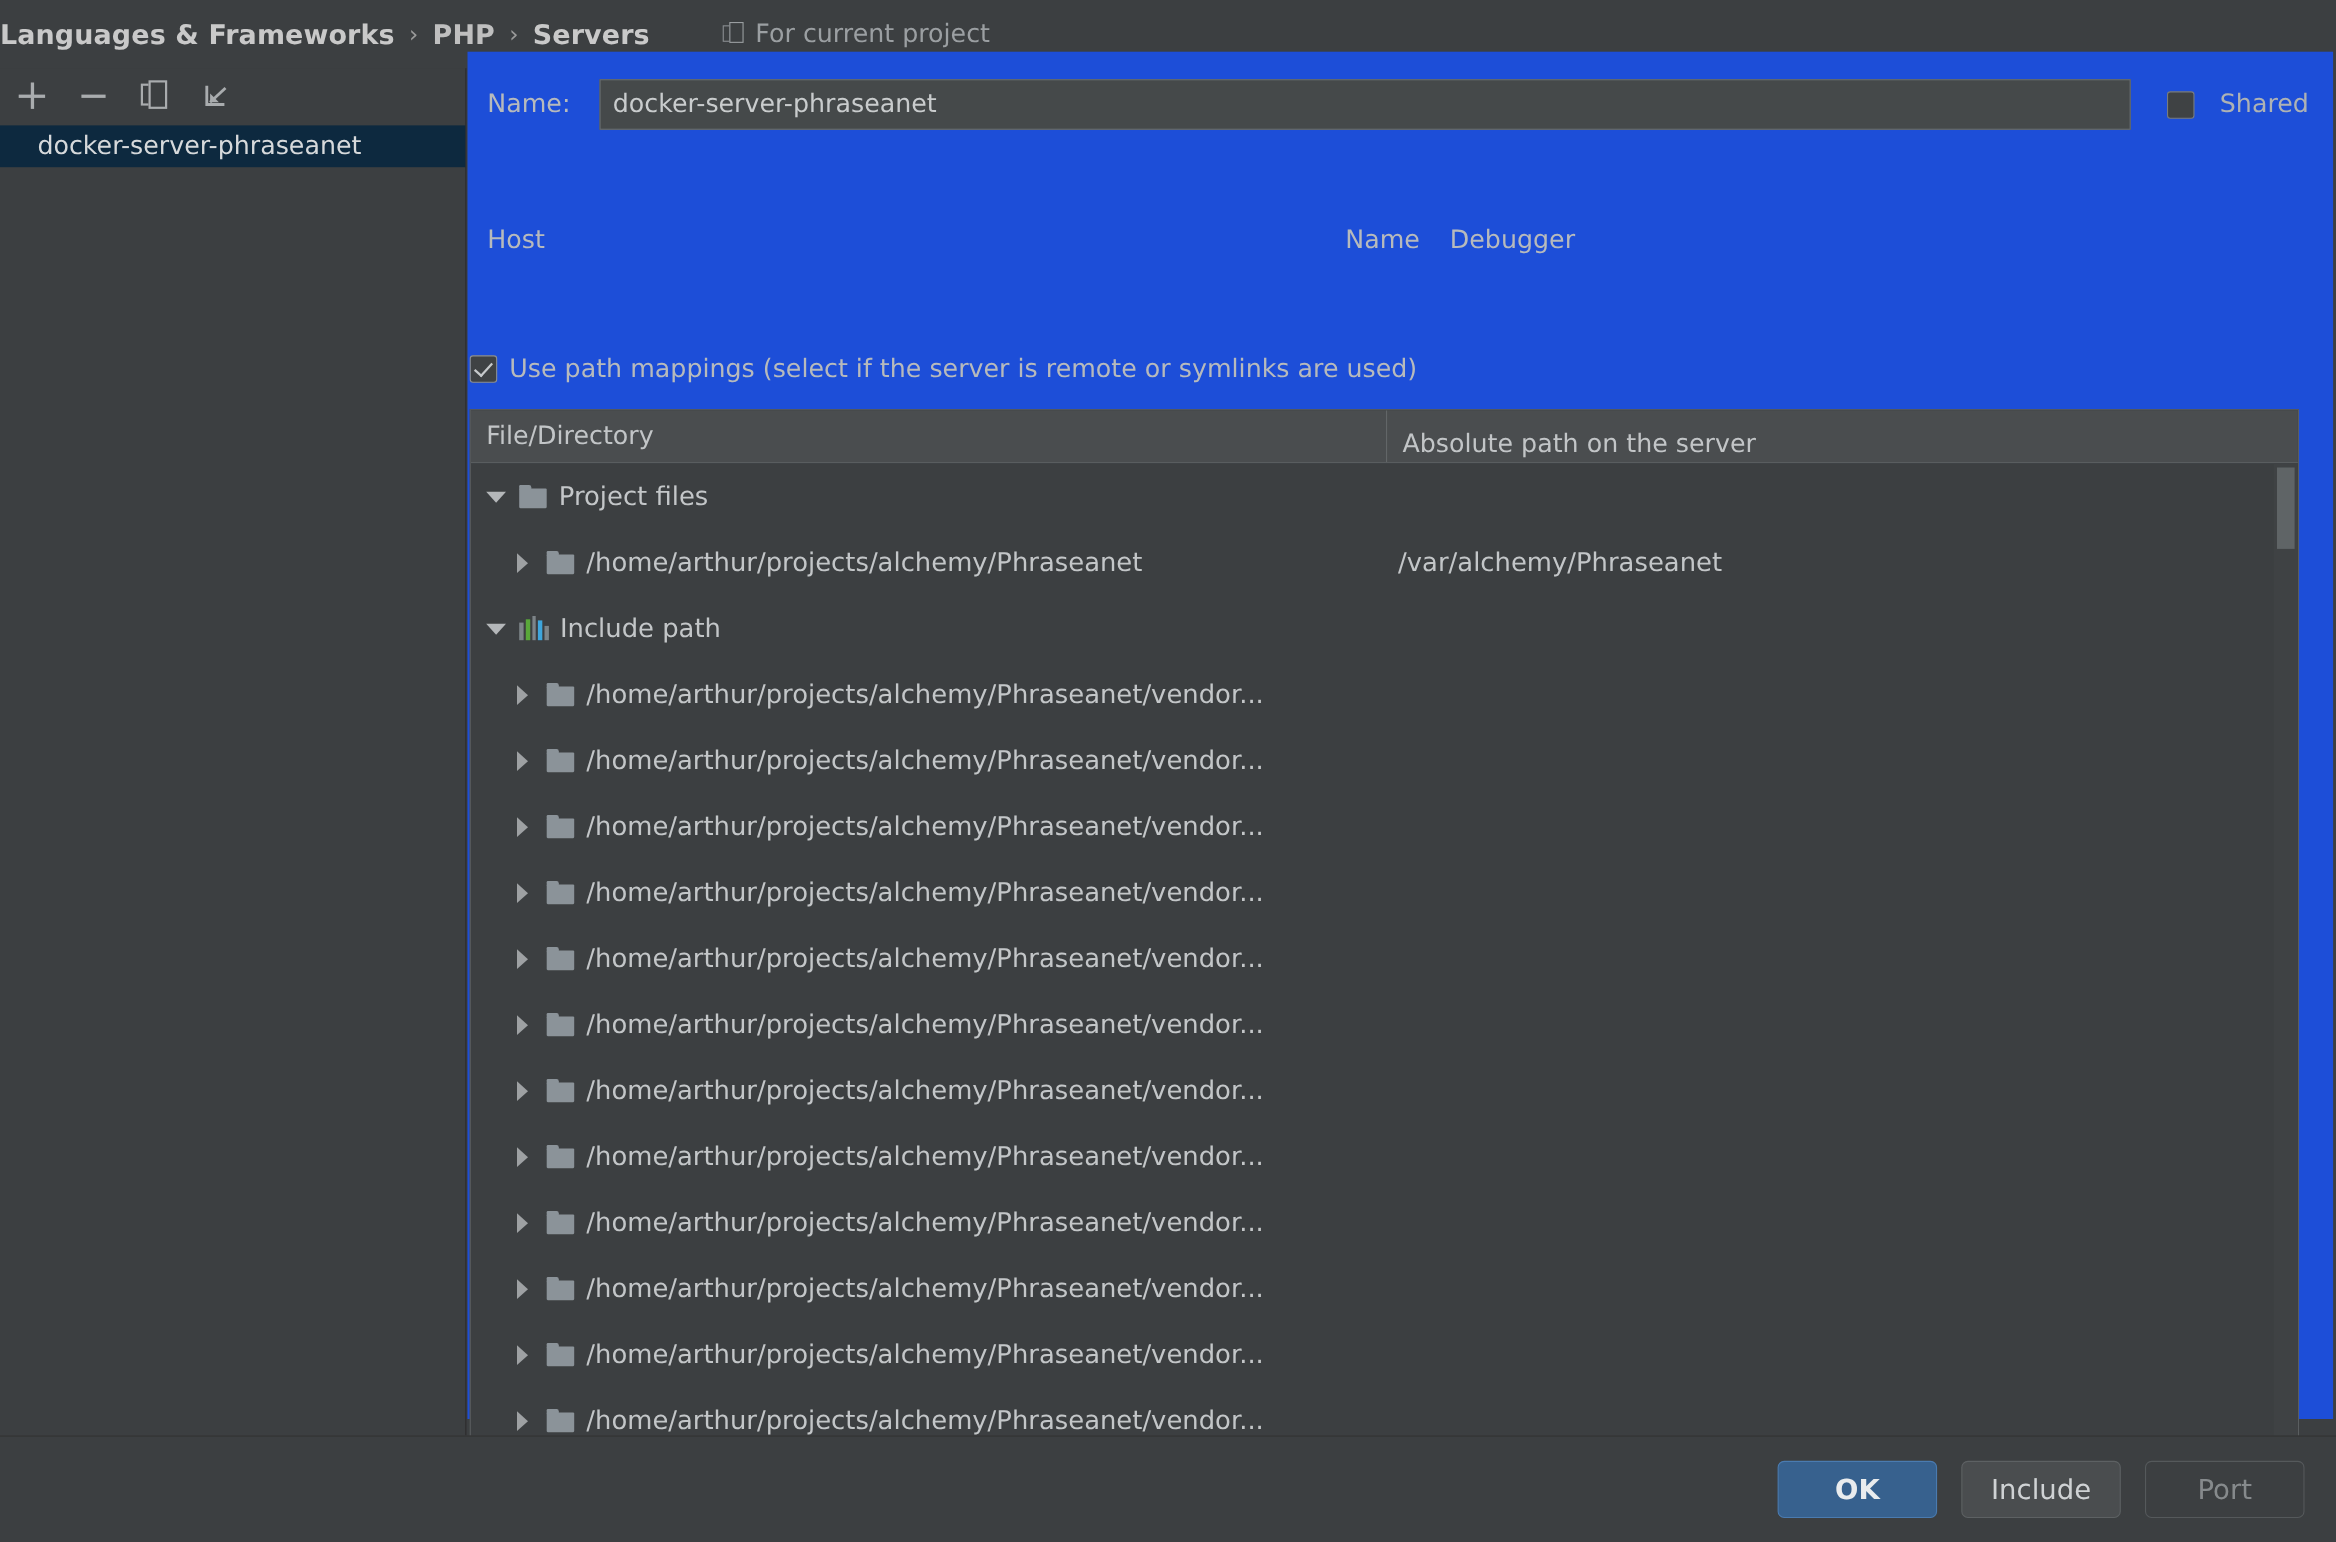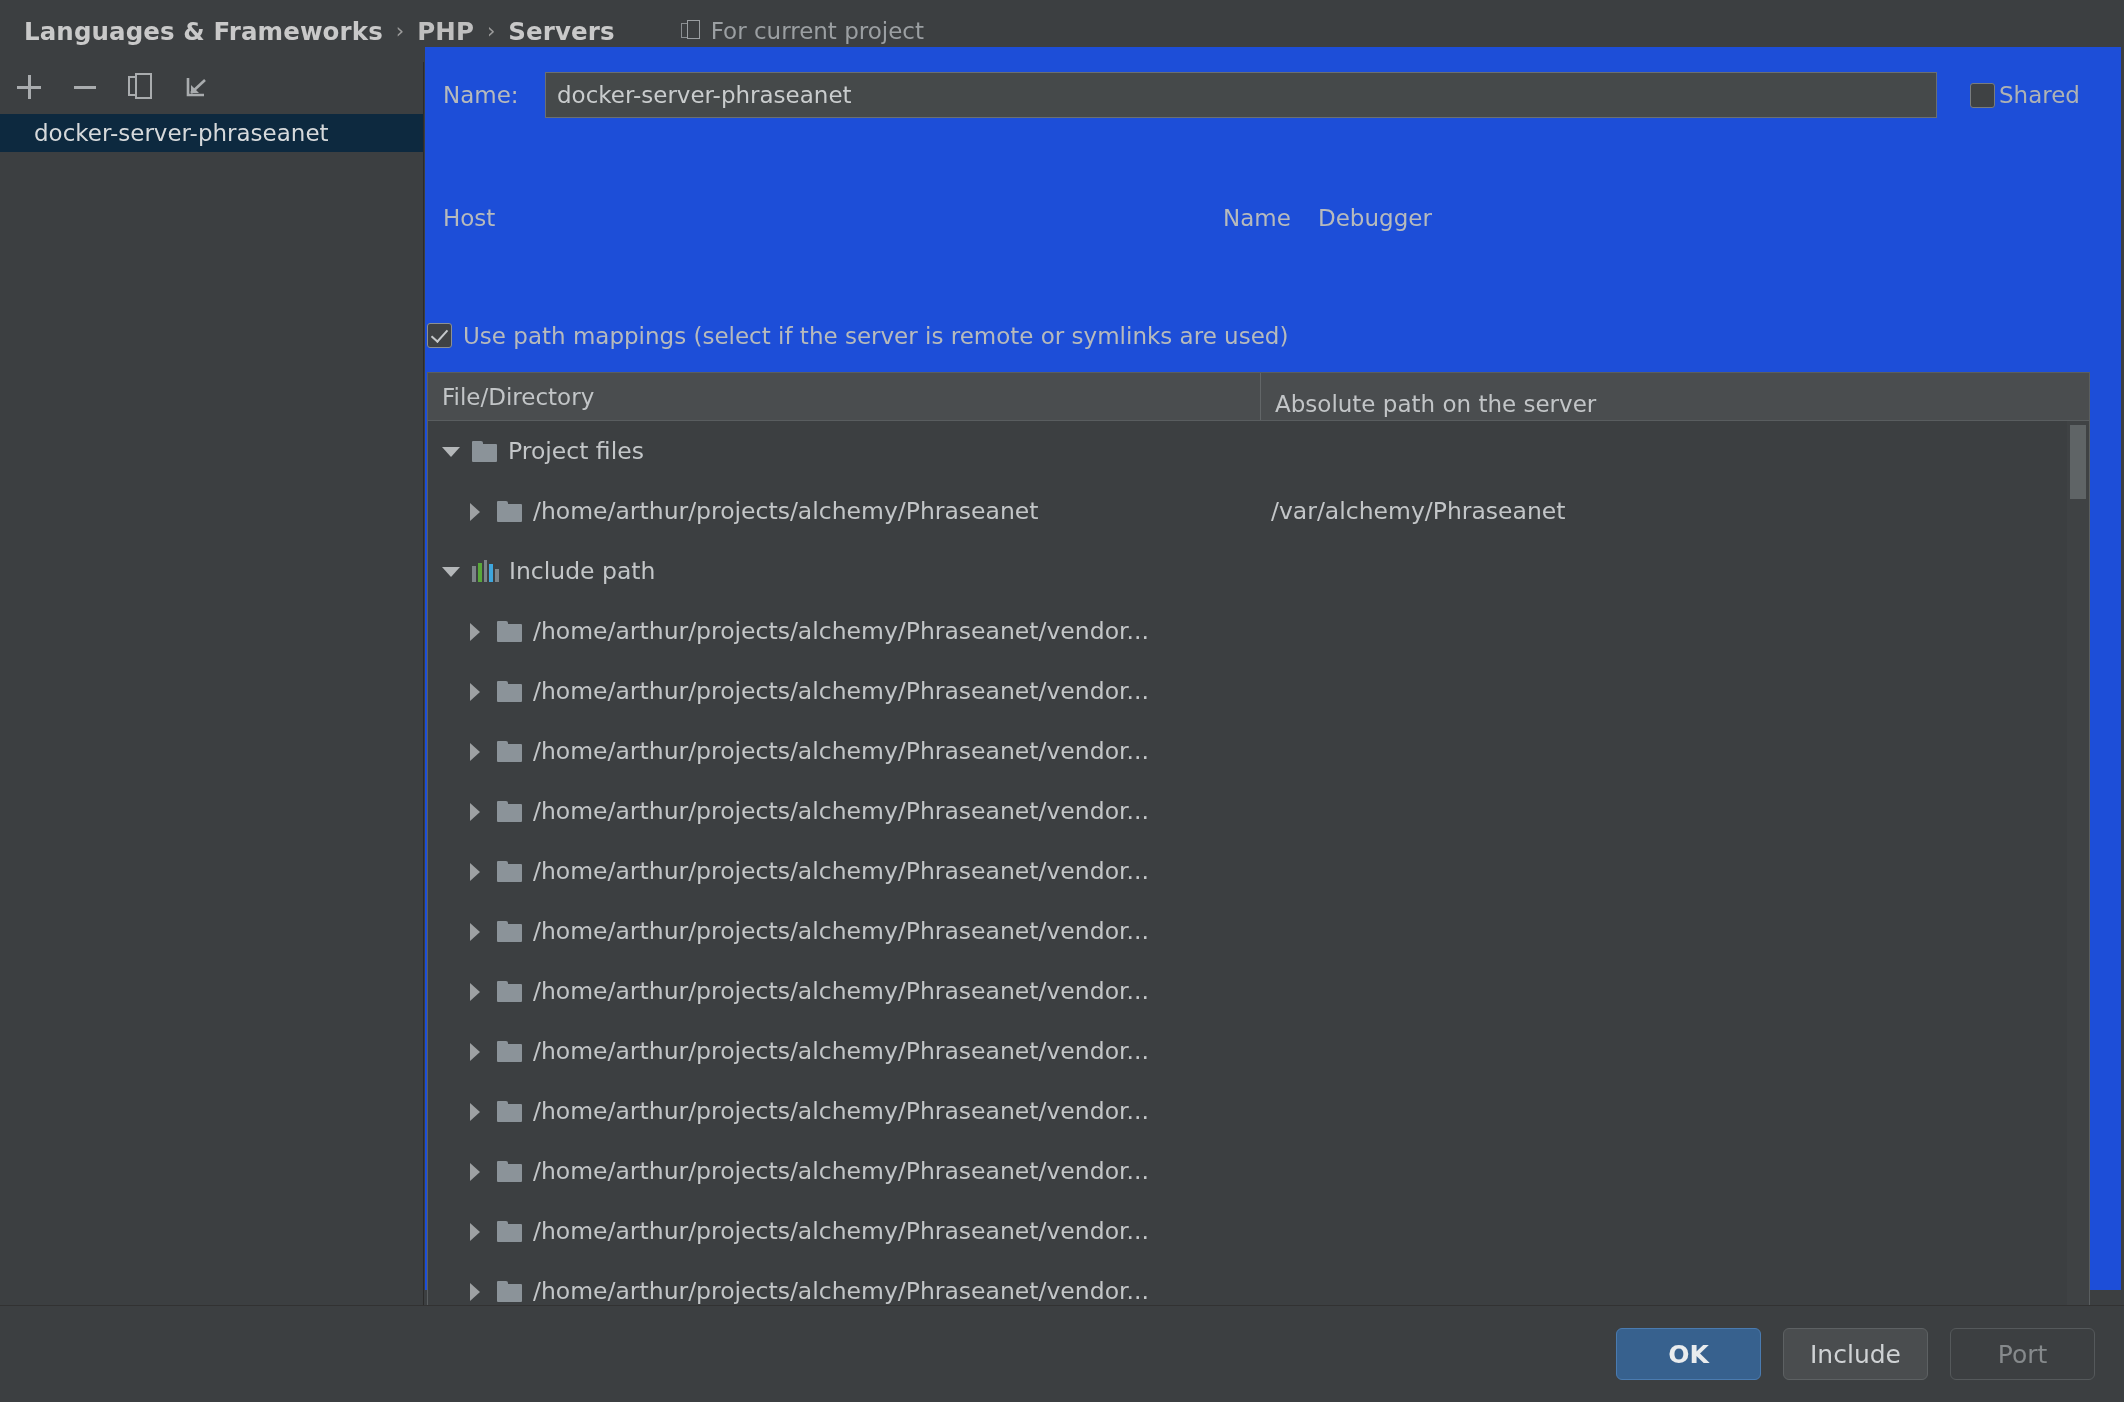--- a/index.html
+++ b/index.html
@@ -19,21 +19,20 @@
 
   
   #header {
     position: absolute;
     left: 0; top: 0;
     width: 2124px; height: 62px;
     background: #3c3f41;
     display: flex;
     align-items: center;
     box-sizing: border-box;
-    padding-left: 24px;
   }
   .crumb {
     font-size: 24.5px;
     font-weight: bold;
     color: #c9c9c9;
     letter-spacing: .1px;
     white-space: nowrap;
   }
   .crumb.dim { color: #bfbfbf; }
   .crumb-sep {
@@ -209,21 +208,21 @@
     left: 7px; top: 2px;
     width: 7px; height: 14px;
     border: solid #c6c9cb;
     border-width: 0 2.6px 2.6px 0;
     transform: rotate(42deg);
   }
   .checkbox.dim { border-color: #787c7f; }
   #shared-label {
     font-size: 23px;
     color: #aeb2b4;
-    margin-left: 4px;
+    margin-left: 23px;
   }
 
   
   #hpd-labels {
     position: absolute;
     top: 158px; left: 0;
     width: 1699px; height: 30px;
   }
   .field-label {
     position: absolute;

